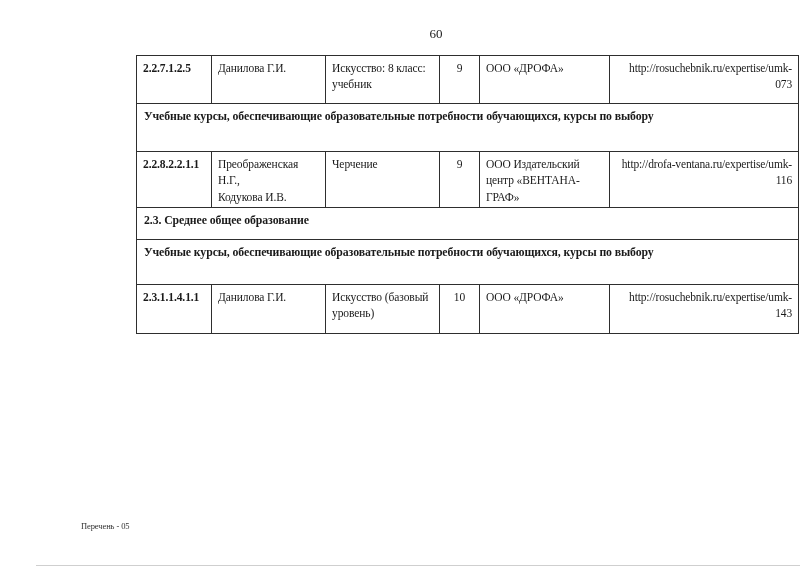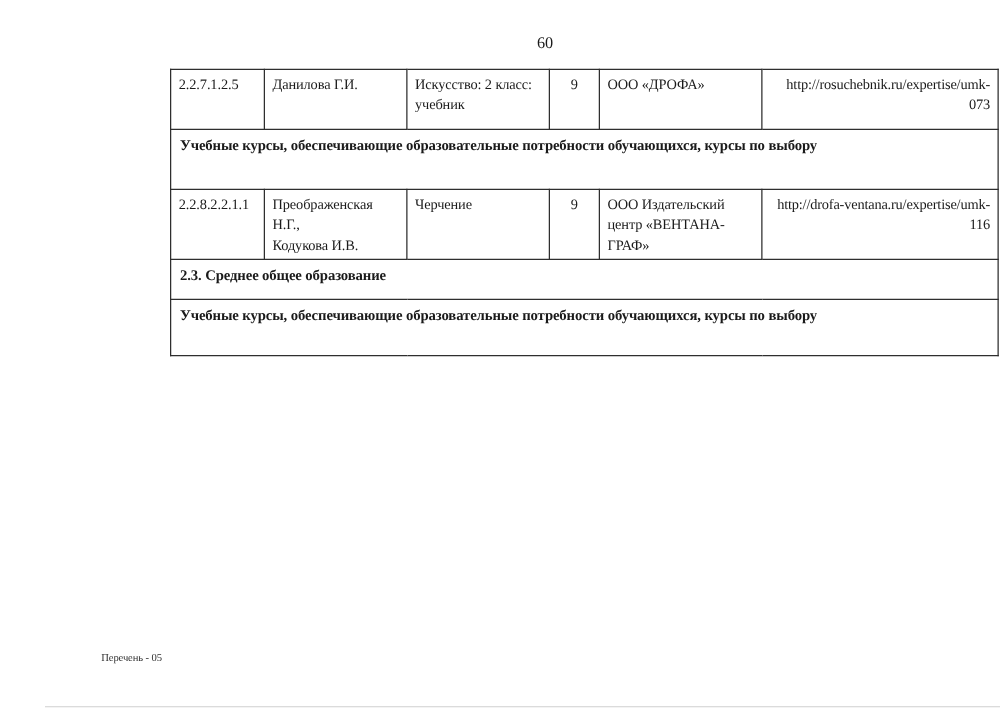--- a/index.html
+++ b/index.html
@@ -35,21 +35,21 @@
   }
   table.booklist td {
     border: 1px solid #2e2e2e;
     vertical-align: top;
     padding: 4px 6px 2px 6px;
     font-size: 11.5px;
     line-height: 1.42;
     white-space: pre-line;
     overflow: hidden;
   }
-  td.num { font-weight: normal; }
+  td.num { font-weight: bold; }
   td.grade { text-align: center; }
   td.url {
     white-space: nowrap;
     font-size: 10.5px;
     letter-spacing: -0.15px;
     padding-top: 5px;
     text-align: right;
   }
   tr.section td {
     font-weight: bold;
@@ -78,21 +78,21 @@
       <col style="width:114px">
       <col style="width:40px">
       <col style="width:130px">
       <col style="width:189px">
     </colgroup>
     <tbody>
 
       <tr class="entry" style="height:48px">
         <td class="num">2.2.7.1.2.5</td>
         <td>Данилова Г.И.</td>
-        <td>Искусство: 2 класс:
+        <td>Искусство: 8 класс:
 учебник</td>
         <td class="grade">9</td>
         <td>ООО «ДРОФА»</td>
         <td class="url">http://rosuchebnik.ru/expertise/umk-073</td>
       </tr>
 
 
       <tr class="section" style="height:48px">
         <td colspan="6">Учебные курсы, обеспечивающие образовательные потребности обучающихся, курсы по выбору</td>
       </tr>
@@ -111,20 +111,29 @@
       </tr>
 
       <tr class="section" style="height:32px">
         <td colspan="6">2.3. Среднее общее образование</td>
       </tr>
 
       <tr class="section" style="height:45px">
         <td colspan="6">Учебные курсы, обеспечивающие образовательные потребности обучающихся, курсы по выбору</td>
       </tr>
 
+      <tr class="entry" style="height:49px">
+        <td class="num">2.3.1.1.4.1.1</td>
+        <td>Данилова Г.И.</td>
+        <td>Искусство (базовый
+уровень)</td>
+        <td class="grade">10</td>
+        <td>ООО «ДРОФА»</td>
+        <td class="url">http://rosuchebnik.ru/expertise/umk-143</td>
+      </tr>
 
 
     </tbody>
   </table>
 
   <div class="footer-note">Перечень - 05</div>
 
 </div>
 
 </body></html>

